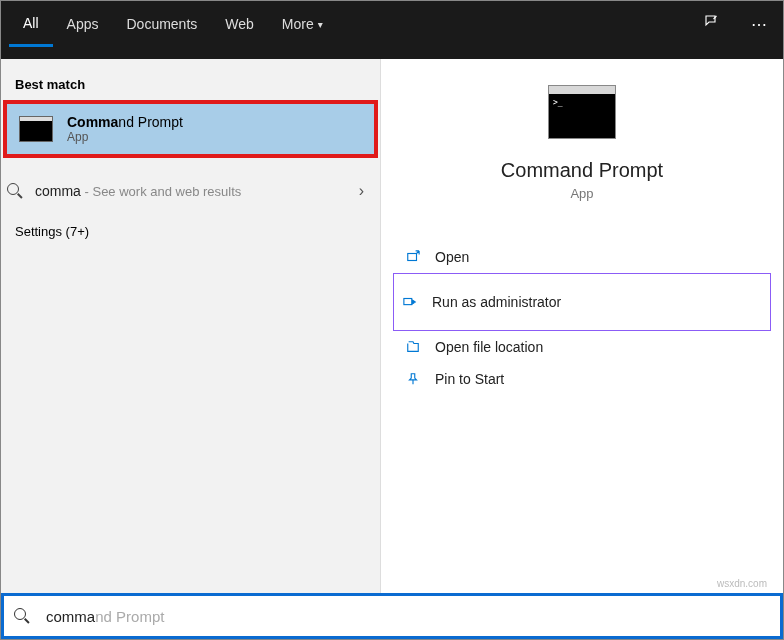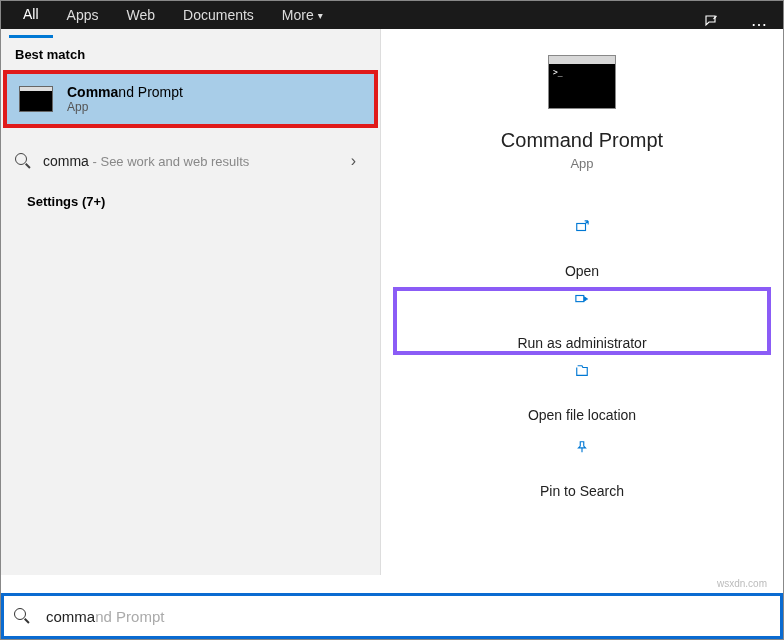--- a/index.html
+++ b/index.html
@@ -1,76 +1,76 @@
 <!DOCTYPE html>
 <html><head>
   <meta charset="utf-8">
   <style>
     * { margin: 0; padding: 0; box-sizing: border-box; font-family: "Segoe UI", Arial, sans-serif; }
     body { width: 784px; height: 640px; background: #fff; position: relative; border: 1px solid #888; }
     
-    .top-bar { height: 28px; background: #1a1a1a; display: flex; align-items: center; padding: 0 8px; color: #fff; position: relative; }
+    .top-bar { height: 58px; background: #1a1a1a; display: flex; padding: 0 8px; color: #fff; position: relative; }
     .tab { padding: 0 14px; height: 46px; display: flex; align-items: center; font-size: 14px; cursor: pointer; color: #ddd; }
     .tab.active { border-bottom: 3px solid #0078d4; color: #fff; font-weight: 400; }
     .tab .chev { margin-left: 4px; font-size: 10px; }
     .top-right { position: absolute; right: 10px; top: 0; height: 46px; display: flex; align-items: center; gap: 18px; }
     .top-icon { color: #fff; font-size: 16px; padding: 6px; }
     
     .panels { display: flex; height: calc(100% - 46px - 46px); }
     .left-panel { width: 380px; background: #f2f2f2; border-right: 1px solid #ddd; padding-top: 14px; }
     .right-panel { flex: 1; background: #fff; padding-top: 26px; }
     
     .section-header { font-size: 13px; font-weight: 600; padding: 4px 14px 8px; }
     
     .best-match-card { position: relative; margin: 0 2px 14px; padding: 10px 12px; display: flex; align-items: center; gap: 14px; background: #a8cde8; border: 4px solid #e01a1a; }
     .cmd-icon-small { width: 34px; height: 26px; background: #000; border: 1px solid #666; position: relative; }
     .cmd-icon-small::before { content:""; position:absolute; top:0; left:0; right:0; height:4px; background:#ddd; }
     .best-match-card .title { font-size: 14px; }
     .best-match-card .sub { font-size: 12px; color: #555; }
     
-    .search-web-row { display: flex; align-items: center; padding: 10px 14px; gap: 12px; }
+    .search-web-row { display: flex; align-items: center; padding: 10px 6px; gap: 12px; }
     .mag-icon { width: 16px; height: 16px; position: relative; }
     .mag-icon::before { content:""; position:absolute; width:10px; height:10px; border:1.5px solid #444; border-radius:50%; left:0; top:0; }
     .mag-icon::after { content:""; position:absolute; width:6px; height:1.5px; background:#444; transform:rotate(45deg); left:10px; top:12px; }
     .search-web-row .term { font-size: 14px; color: #222; }
     .search-web-row .hint { font-size: 13px; color: #888; }
     .chev-right { margin-left: auto; color: #555; font-size: 16px; padding-right: 10px; }
     
-    .settings-row { font-size: 13px; font-weight: 700; padding: 14px 26px; }
+    .settings-row { font-size: 13px; font-weight: 400; padding: 14px 14px; }
     
     .preview-icon-wrap { display:flex; justify-content:center; margin-bottom: 20px; }
     .cmd-icon-large { width: 68px; height: 54px; background: #000; border: 1px solid #888; position: relative; }
     .cmd-icon-large::before { content:""; position:absolute; top:0; left:0; right:0; height:8px; background:#d8d8d8; }
     .cmd-icon-large::after { content:">_"; position:absolute; color:#fff; font-size:8px; top:12px; left:4px; font-family: monospace; }
     
     .preview-title { text-align:center; font-size: 20px; font-weight: 400; color: #222; }
     .preview-sub { text-align:center; font-size: 13px; color: #777; margin-top: 4px; margin-bottom: 40px; }
     
     .actions { padding: 0 12px; }
-    .action-row { display:flex; align-items:center; gap: 28px; padding: 8px 12px; font-size: 14px; color: #222; flex-direction: column; }
-    .action-row.highlight { border: 4px solid #8b5cf6; padding: 0 8px; }
+    .action-row { display:flex; align-items:flex-start; gap: 14px; padding: 8px 12px; font-size: 14px; color: #222; }
+    .action-row.highlight { border: 1px solid #8b5cf6; padding: 20px 8px; }
     .action-icon { width: 16px; height: 16px; color:#0078d4; display:inline-flex; align-items:center; justify-content:center; }
     
     .search-bar { position:absolute; bottom:0; left:0; right:0; height:46px; border: 3px solid #0a6bd1; background:#fff; display:flex; align-items:center; padding: 0 10px; gap: 12px; }
     .search-bar .mag-icon::before { border-color:#333; }
     .search-bar .mag-icon::after { background:#333; }
     .search-input { border:none; outline:none; font-size: 15px; flex: 1; background:transparent; }
     .ghost-text { position:absolute; left: 42px; font-size:15px; color:#222; pointer-events:none; }
     .ghost-text .suffix { color:#aaa; }
     
     .watermark { position:absolute; right:16px; bottom:50px; font-size:10px; color:#bbb; }
   </style>
 </head>
 <body>
 
 <div class="top-bar">
   <div class="tab active">All</div>
   <div class="tab">Apps</div>
+  <div class="tab">Documents</div>
   <div class="tab">Web</div>
-  <div class="tab">Documents</div>
   <div class="tab">
       <span>More</span>
       <span class="chev">▾</span>
     </div>
   <div class="top-right">
     <span class="top-icon">
       <svg width="18" height="18" viewBox="0 0 24 24" fill="none" stroke="#fff" stroke-width="1.5">
           <path d="M4 4h12v8H8l-4 4V4z"></path>
           <path d="M14 8l4-4"></path>
         </svg>
@@ -132,21 +132,21 @@
             </svg>
           </span>
         <span>Open file location</span>
       </div>
       <div class="action-row">
         <span class="action-icon">
             <svg width="14" height="14" viewBox="0 0 16 16" fill="none" stroke="#0078d4" stroke-width="1.3">
               <path d="M6 2h4v5l2 2H4l2-2zM8 9v5"></path>
             </svg>
           </span>
-        <span>Pin to Search</span>
+        <span>Pin to Start</span>
       </div>
     </div>
   </div>
 </div>
 
 <div class="search-bar">
   <span class="mag-icon"></span>
   <div class="ghost-text"><span>comma</span><span class="suffix">nd Prompt</span></div>
   <input class="search-input" style="color: transparent; caret-color: rgb(0, 0, 0);" value="comma">
 </div>

